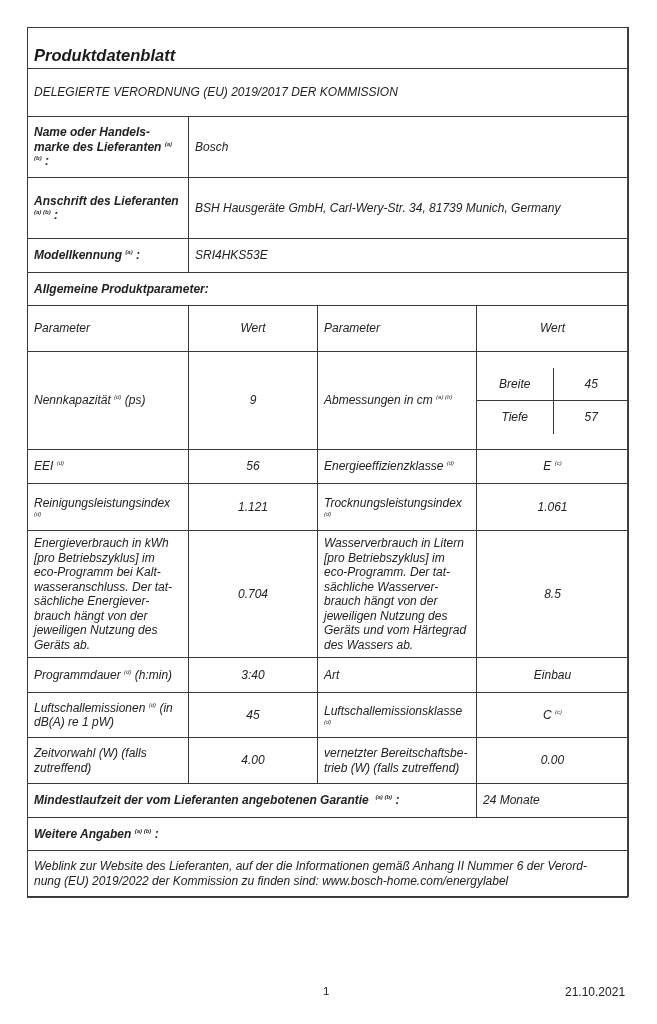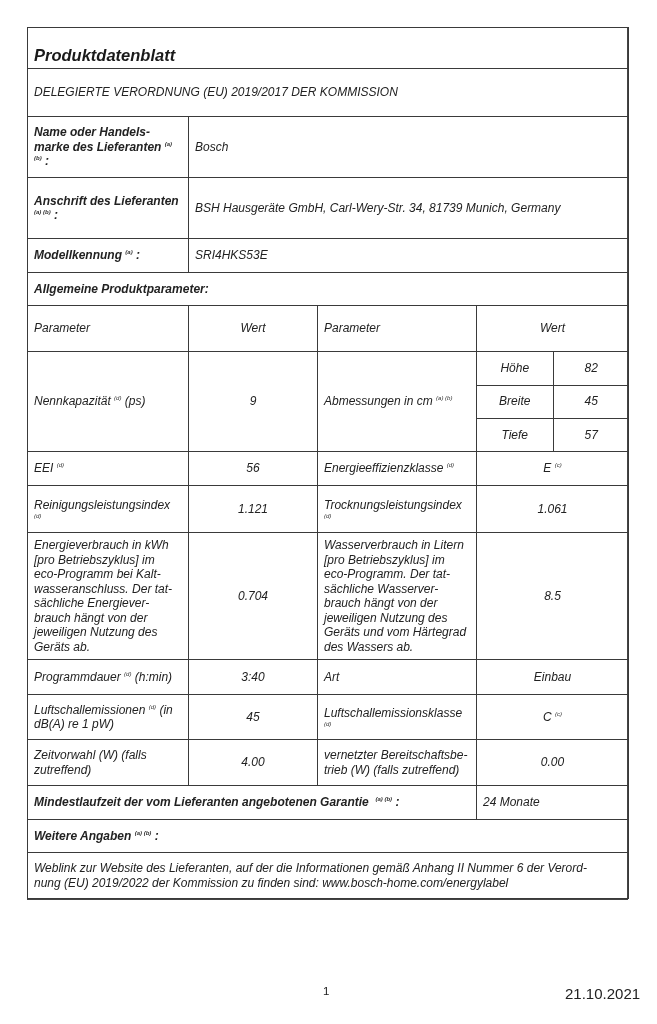--- a/index.html
+++ b/index.html
@@ -14,21 +14,21 @@
   table { border-collapse: collapse; width: 601px; table-layout: fixed; margin-left: -1px; margin-top: -1px; }
   td {
     border: 1.5px solid #3a3a3a; padding: 0 6px; font-size: 12px; line-height: 14.5px;
     vertical-align: middle; box-sizing: border-box;
   }
   .c { text-align: center; }
   .b { font-weight: bold; }
   sup, .sup { font-size: 6px; vertical-align: super; line-height: 0; color: #333; }
   .title { font-size: 16.5px; font-weight: bold; color: #1a1a1a; }
   .foot-page { position: absolute; left: 323px; top: 985px; font-size: 11.5px; color: #222; }
-  .foot-date { position: absolute; left: 565px; top: 985px; font-size: 15px; color: #222; }
+  .foot-date { position: absolute; left: 565px; top: 985px; font-size: 12px; color: #222; }
   .dimcell { padding: 0; }
   .dim { width: 100%; height: 100%; border-collapse: collapse; table-layout: fixed; margin: 0; }
   .dim td { border: 1.5px solid #3a3a3a; height: 33px; text-align: center; }
   .dim tr:first-child td { border-top: none; }
   .dim tr:last-child td { border-bottom: none; }
   .dim td:first-child { border-left: none; }
   .dim td:last-child { border-right: none; }
   .small-note { display: block; font-size: 6px; line-height: 8px; color: #333; }
 </style>
 </head>
@@ -106,24 +106,20 @@
       <span>Abmessungen in cm</span>
       <span class="sup">(a) (b)</span>
     </td>
     <td class="dimcell">
       <table class="dim">
         <colgroup>
                 <col style="width:76px">
                 <col style="width:76px">
               </colgroup>
         <tbody>
-                <tr>
-          <td>Höhe</td>
-          <td>82</td>
-        </tr>
         <tr>
           <td>Breite</td>
           <td>45</td>
         </tr>
         <tr>
           <td>Tiefe</td>
           <td>57</td>
         </tr>
       </tbody>
             </table>

